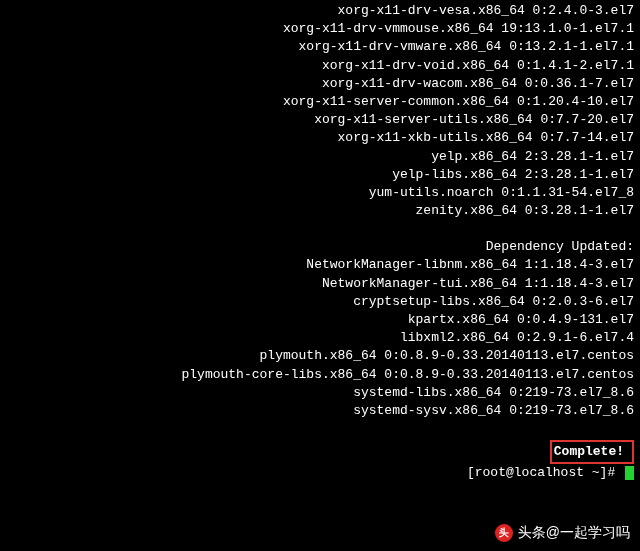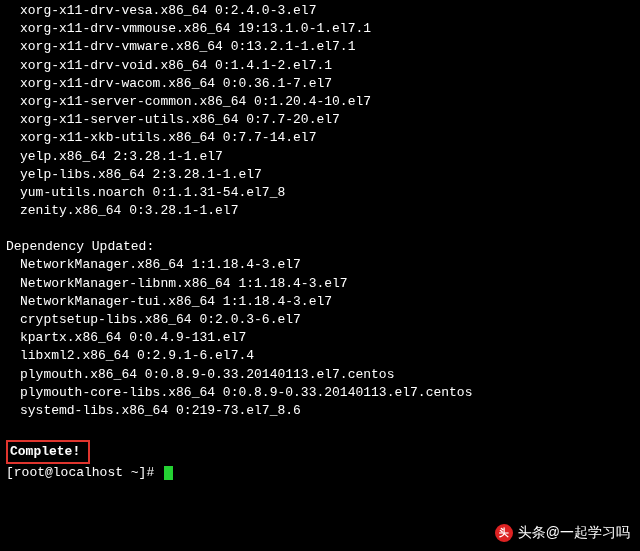--- a/index.html
+++ b/index.html
@@ -1,15 +1,15 @@
 <!DOCTYPE html>
 <html><head>
   <meta charset="utf-8">
   <style>
-    * { margin: 0; padding: 0; box-sizing: border-box; }
+    * { margin: 0; padding: 0; box-sizing: border-box; text-align: right; }
     body {
       background: #000;
       color: #fff;
       font-family: "Courier New", monospace;
       font-size: 13px;
       line-height: 1.4;
       width: 640px;
       height: 551px;
       padding: 2px 6px;
       position: relative;
@@ -78,29 +78,29 @@
     <div class="line indent">yelp-libs.x86_64 2:3.28.1-1.el7</div>
     <div class="line indent">yum-utils.noarch 0:1.1.31-54.el7_8</div>
     <div class="line indent">zenity.x86_64 0:3.28.1-1.el7</div>
   </div>
 
 <div class="blank"></div>
 
 <div class="section-header">Dependency Updated:</div>
 
 <div id="dep-list">
-    <div class="line indent">NetworkManager.x86_64 1:1.18.4-3.el7</div>
     <div class="line indent">NetworkManager-libnm.x86_64 1:1.18.4-3.el7</div>
     <div class="line indent">NetworkManager-tui.x86_64 1:1.18.4-3.el7</div>
     <div class="line indent">cryptsetup-libs.x86_64 0:2.0.3-6.el7</div>
     <div class="line indent">kpartx.x86_64 0:0.4.9-131.el7</div>
     <div class="line indent">libxml2.x86_64 0:2.9.1-6.el7.4</div>
     <div class="line indent">plymouth.x86_64 0:0.8.9-0.33.20140113.el7.centos</div>
     <div class="line indent">plymouth-core-libs.x86_64 0:0.8.9-0.33.20140113.el7.centos</div>
     <div class="line indent">systemd-libs.x86_64 0:219-73.el7_8.6</div>
+    <div class="line indent">systemd-sysv.x86_64 0:219-73.el7_8.6</div>
   </div>
 
 <div class="blank"></div>
 
 <div class="complete-box">
   <span>Complete!</span>
 </div>
 
 <div class="prompt-line"><span>[root@localhost ~]# </span><span class="cursor-caret"></span></div>
 

